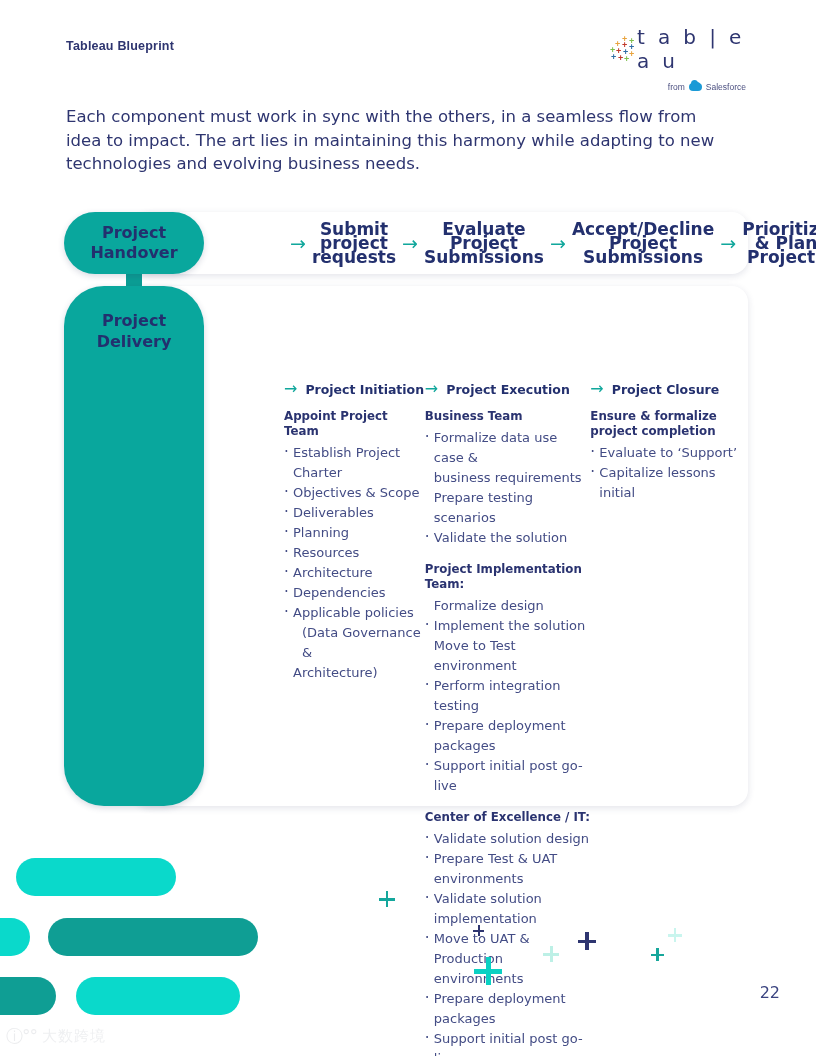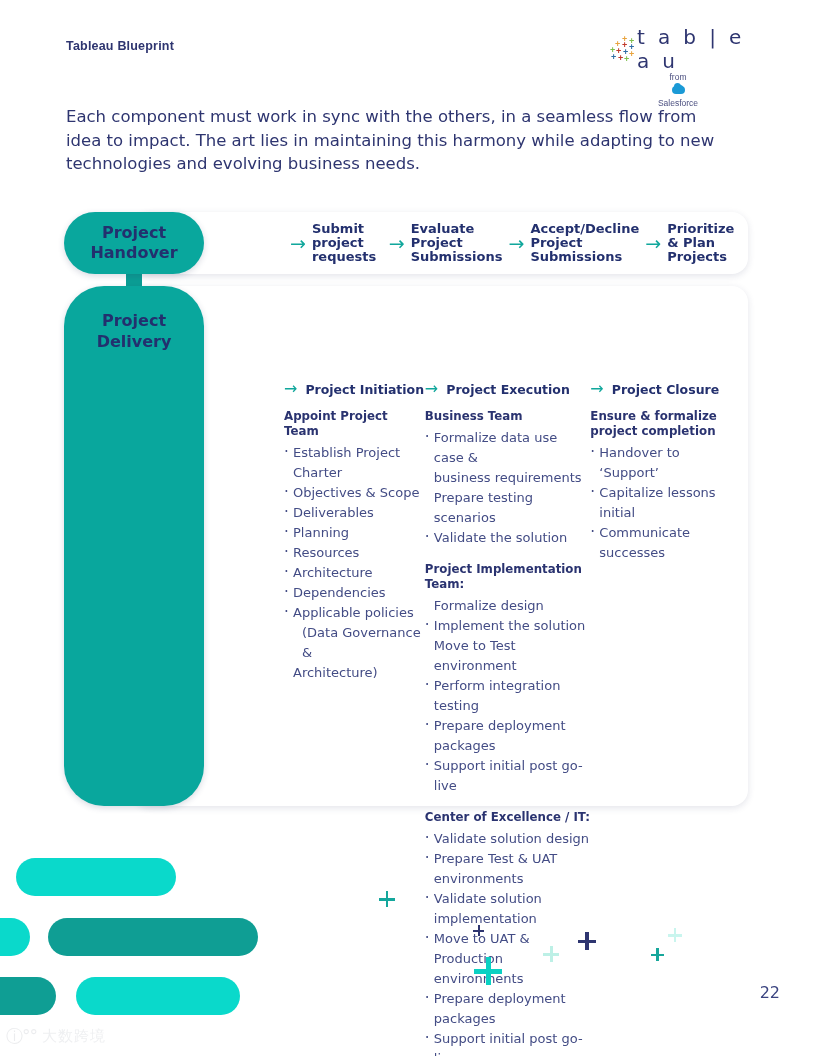--- a/index.html
+++ b/index.html
@@ -25,21 +25,21 @@
   }
   .logo-row{display:flex;align-items:center;gap:6px;height:30px;}
   .logo-marks{position:relative;width:30px;height:28px;}
   .logo-marks span{position:absolute;font-size:9px;line-height:9px;font-weight:bold;}
   .logo-word{
     font-size:20px;letter-spacing:3.4px;color:#2e3570;font-weight:500;
     font-family:"DejaVu Sans", sans-serif;
   }
   .logo-sub{
     display:flex;align-items:center;justify-content:flex-end;gap:4px;
-    font-size:8.5px;color:#4c5080;margin-top:8px;padding-right:2px;flex-direction:column;
+    font-size:8.5px;color:#4c5080;margin-top:18px;padding-right:2px;
   }
   .sf-cloud{
     display:inline-block;width:13px;height:8px;border-radius:5px;
     background:#1b9ad6;position:relative;
   }
   .sf-cloud:before{content:"";position:absolute;left:2px;top:-3px;width:7px;height:7px;border-radius:50%;background:#1b9ad6;}
   .sf-cloud:after{content:"";position:absolute;left:6px;top:-1px;width:5px;height:5px;border-radius:50%;background:#1b9ad6;}
 
   
   .intro{
@@ -78,21 +78,21 @@
   
   .funnel-steps{
     position:absolute;left:150px;top:0;right:10px;height:62px;
     display:flex;align-items:center;
   }
   .farrow{
     color:#11a79c;font-size:19px;line-height:19px;flex:0 0 auto;
     padding:0 6px;font-family:"DejaVu Sans", sans-serif;
   }
   .fstep{
-    flex:1 1 0;font-size:13px;line-height:14px;
+    flex:1 1 0;text-align:center;font-size:17px;line-height:14px;
     font-weight:bold;color:#23306e;font-family:"DejaVu Sans", sans-serif;
   }
 
   
   .cols{
     position:absolute;left:150px;top:96px;right:8px;
     display:flex;
   }
   .col{position:relative;}
   .col-1{width:160px;}
@@ -285,23 +285,22 @@
             </div>
           </div>
           <div class="col col-3">
             <div class="colhead">
               <span class="arr">→</span>
               <span>Project Closure</span>
             </div>
             <div class="grp">
               <div class="grp-title">Ensure &amp; formalize project completion</div>
               <ul class="bullets">
-                <li>Handover to ‘Support’</li>
+                <li>Evaluate to ‘Support’</li>
                 <li>Capitalize lessons initial</li>
-                <li>Communicate successes</li>
               </ul>
             </div>
           </div>
         </div>
     </div>
 
     <div class="pill pill-delivery">
       <div>Project</div>
       <div>Delivery</div>
     </div>

